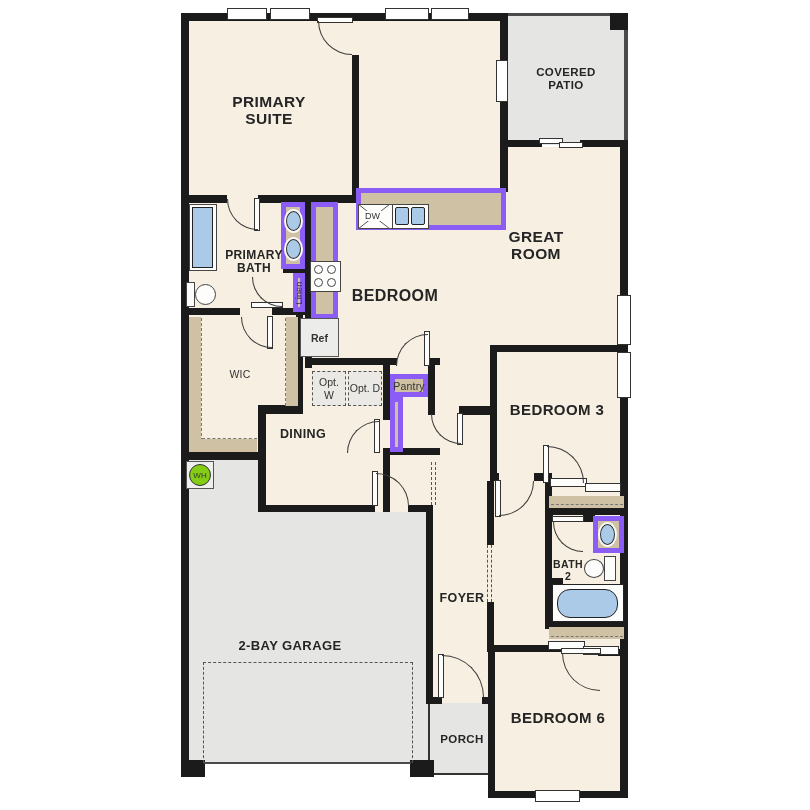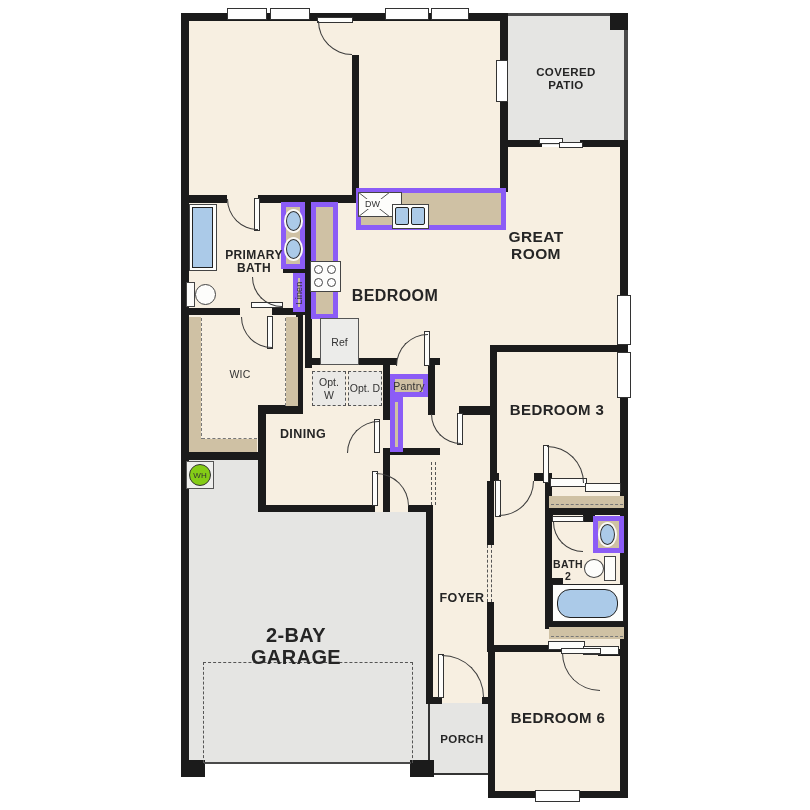--- a/index.html
+++ b/index.html
@@ -138,38 +138,38 @@
   <div class="dash-v" style="left:431px;top:462px;width:5px;height:43px;"></div>
   <div class="dash-v" style="left:487px;top:545px;width:5px;height:57px;"></div>
   <div class="dash-box" style="left:203px;top:662px;width:210px;height:101px;"></div>
   <div class="dash-line-v" style="left:323px;top:205px;height:150px;"></div>
   <div class="dash-line-v" style="left:396px;top:399px;height:51px;"></div>
   <div class="dash-line-v" style="left:201px;top:318px;height:133px;"></div>
   <div class="dash-line-v" style="left:285px;top:318px;height:88px;"></div>
   <div class="dash-line-h" style="left:202px;top:438px;width:55px;"></div>
 
   <div class="tan" style="left:356px;top:188px;width:150px;height:42px;"></div>
-  <div class="fix-white" style="left:358px;top:192px;width:44px;height:25px;">
+  <div class="fix-white" style="left:358px;top:204px;width:44px;height:25px;">
     <svg width="32" height="25" style="position:absolute;left:-1px;top:-1px;">
       <line x1="0" y1="0" x2="32" y2="25" stroke="#555" stroke-width="1"></line>
       <line x1="32" y1="0" x2="0" y2="25" stroke="#555" stroke-width="1"></line>
     </svg>
     <span class="abs" style="left:4px;top:6px;background:#fdfdfb;font-size:9px;color:#333;padding:0 2px;">DW</span>
   </div>
   <div class="fix-white" style="left:392px;top:204px;width:37px;height:25px;"></div>
   <div class="blue" style="left:395px;top:207px;width:14px;height:18px;border-radius:2px;"></div>
   <div class="blue" style="left:411px;top:207px;width:14px;height:18px;border-radius:2px;"></div>
   <div class="tan" style="left:311px;top:202px;width:27px;height:117px;"></div>
   <div class="fix-white" style="left:310px;top:261px;width:31px;height:31px;">
     <div class="burner" style="left:3px;top:3px;"></div>
     <div class="burner" style="left:16px;top:3px;"></div>
     <div class="burner" style="left:3px;top:16px;"></div>
     <div class="burner" style="left:16px;top:16px;"></div>
   </div>
-  <div class="gray-box" style="left:320px;top:318px;width:39px;height:47px;">
+  <div class="gray-box" style="left:300px;top:318px;width:39px;height:39px;font-weight:bold;">
     <span>Ref</span>
   </div>
 
   <div class="fix-white" style="left:189px;top:204px;width:28px;height:67px;border-width:1px;"></div>
   <div class="blue" style="left:192px;top:207px;width:21px;height:61px;"></div>
   <div class="tan" style="left:281px;top:202px;width:24px;height:67px;"></div>
   <div class="blue-oval" style="left:286px;top:211px;width:15px;height:20px;"></div>
   <div class="blue-oval" style="left:286px;top:239px;width:15px;height:20px;"></div>
   <div class="fix-white" style="left:186px;top:282px;width:9px;height:25px;border-width:1.2px;"></div>
   <div class="fix-white" style="left:195px;top:284px;width:21px;height:21px;border-radius:50%;border-width:1.2px;"></div>
@@ -247,20 +247,23 @@
 
   <div class="leaf" style="left:552px;top:516px;width:32px;height:6px;"></div>
   <div class="arc arc-bl" style="left:553px;top:522px;width:30px;height:30px;"></div>
 
   <div class="leaf" style="left:438px;top:654px;width:6px;height:44px;"></div>
   <div class="arc arc-tr" style="left:442px;top:655px;width:42px;height:42px;"></div>
 
   <div class="leaf" style="left:561px;top:648px;width:40px;height:6px;"></div>
   <div class="arc arc-bl" style="left:562px;top:653px;width:38px;height:38px;"></div>
 
+  <div class="lbl" style="left:209px;top:85px;width:120px;height:50px;font-size:15.5px;">
+    <span>PRIMARY SUITE</span>
+  </div>
   <div class="lbl" style="left:526px;top:60px;width:80px;height:38px;font-size:11.5px;">
     <span>COVERED PATIO</span>
   </div>
   <div class="lbl" style="left:491px;top:222px;width:90px;height:46px;font-size:15.5px;">
     <span>GREAT ROOM</span>
   </div>
   <div class="lbl" style="left:214px;top:243px;width:80px;height:38px;font-size:12px;">
     <span>PRIMARY BATH</span>
   </div>
   <div class="lbl" style="left:354px;top:286px;width:82px;height:20px;font-size:16px;">
@@ -274,21 +277,21 @@
   </div>
   <div class="lbl" style="left:496px;top:400px;width:122px;height:20px;font-size:15px;">
     <span>BEDROOM 3</span>
   </div>
   <div class="lbl" style="left:549px;top:556px;width:38px;height:30px;font-size:10.5px;">
     <span>BATH 2</span>
   </div>
   <div class="lbl" style="left:434px;top:589px;width:56px;height:17px;font-size:12.5px;">
     <span>FOYER</span>
   </div>
-  <div class="lbl" style="left:236px;top:622px;width:120px;height:48px;font-size:20px;">
+  <div class="lbl" style="left:230px;top:622px;width:120px;height:48px;font-size:13px;">
     <span>2-BAY GARAGE</span>
   </div>
   <div class="lbl" style="left:434px;top:731px;width:56px;height:17px;font-size:11.5px;">
     <span>PORCH</span>
   </div>
   <div class="lbl" style="left:497px;top:708px;width:122px;height:20px;font-size:15px;">
     <span>BEDROOM 6</span>
   </div>
 
 </div>

